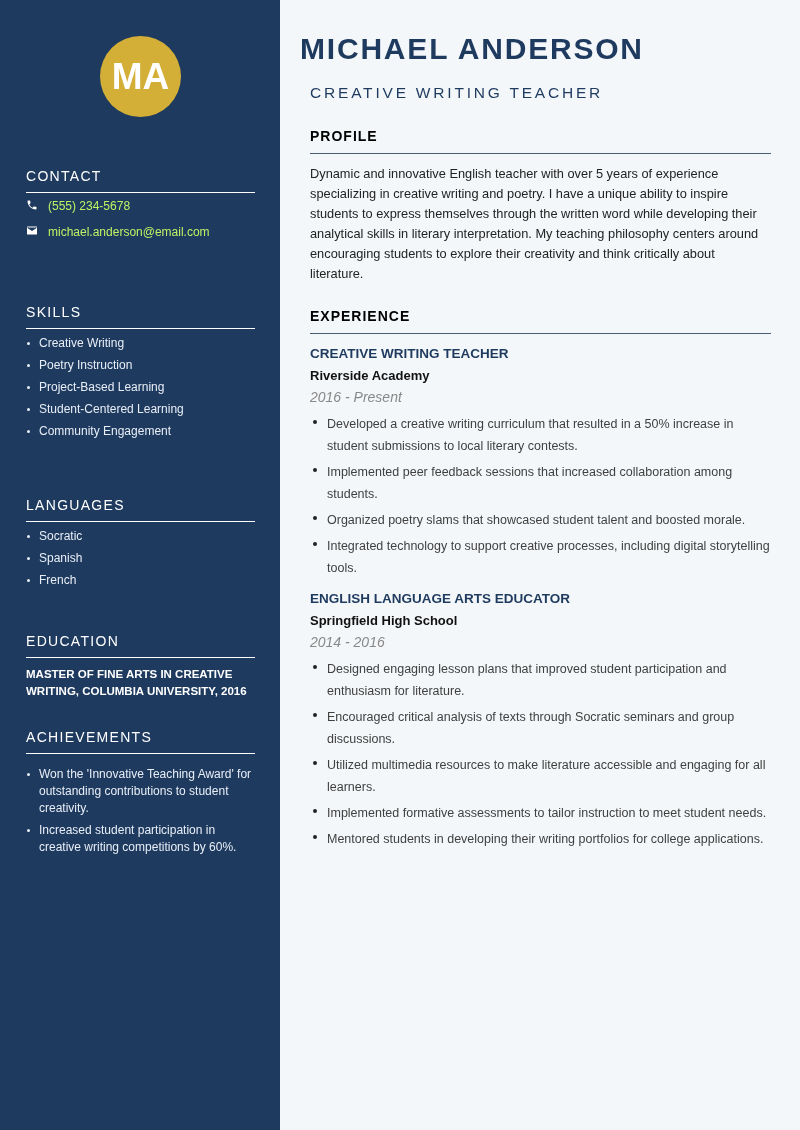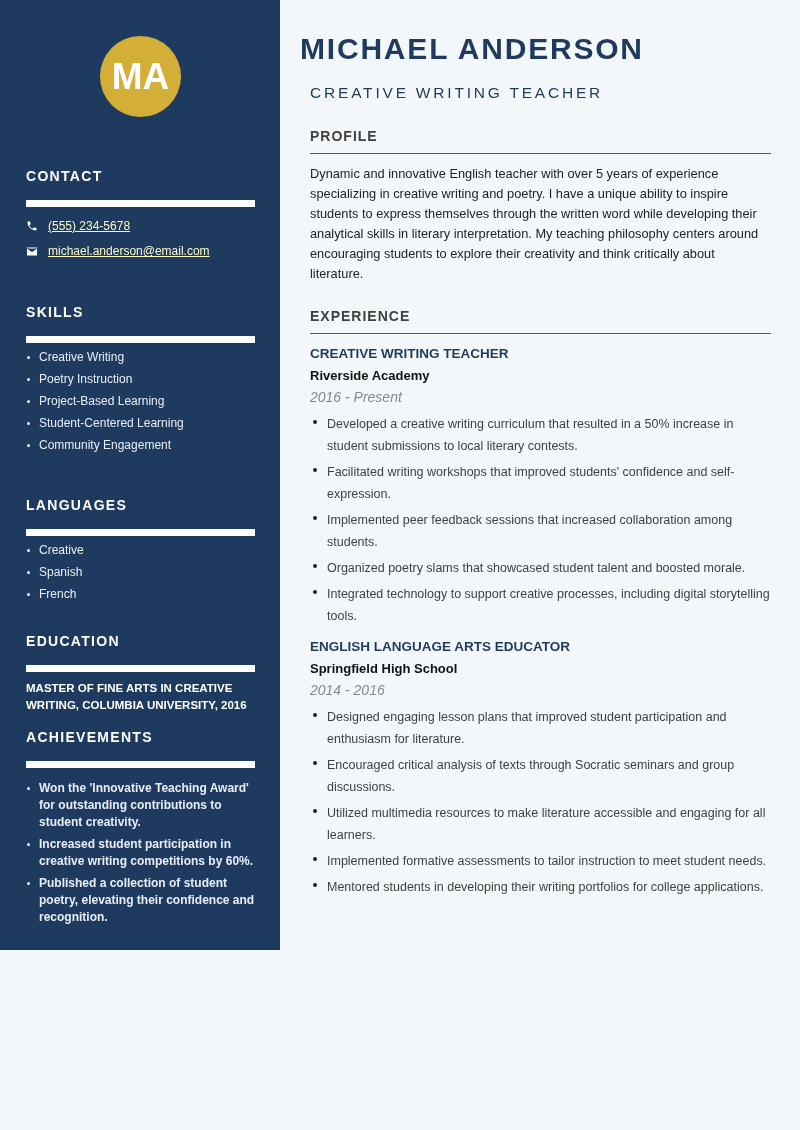--- a/index.html
+++ b/index.html
@@ -1,34 +1,34 @@
 <!DOCTYPE html>
 <html><head>
 <meta charset="utf-8">
 <style>
   * { box-sizing: border-box; margin: 0; padding: 0; }
   html, body { width: 800px; height: 1130px; }
   body { font-family: "Liberation Sans", "DejaVu Sans", sans-serif; background: #f4f7f9; position: relative; overflow: hidden; }
-  .sidebar { position: absolute; left: 0; top: 0; width: 280px; height: 950px; background: #1e3a5f; color: #fff; }
+  .sidebar { position: absolute; left: 0; top: 0; width: 280px; height: 1130px; background: #1e3a5f; color: #fff; }
   .main { position: absolute; left: 280px; top: 0; width: 520px; height: 1130px; background: #f4f7f9; }
   .avatar { position: absolute; left: 100px; top: 36px; width: 81px; height: 81px; border-radius: 50%; background: #d4af37; color: #fff; font-weight: bold; font-size: 37px; display: flex; align-items: center; justify-content: center; letter-spacing: 0px; }
   .side-section { position: absolute; left: 26px; width: 229px; }
-  .side-heading { font-size: 14px; font-weight: bold; letter-spacing: 1.3px; color: #fff; padding-bottom: 16px; border-bottom: 7px solid #ffffff; }
-  .contact-row { display: flex; align-items: center; font-size: 12px; color: #fef9c3; height: 25.5px; text-decoration: underline; }
+  .side-heading { font-size: 14px; font-weight: normal; letter-spacing: 1.3px; color: #fff; padding-bottom: 8px; border-bottom: 1px solid #ffffff; }
+  .contact-row { display: flex; align-items: flex-start; font-size: 12px; color: #bef264; height: 25.5px; }
   .contact-row .ic { width: 22px; display: inline-flex; align-items: center; }
   .contact-row svg { fill: #fff; }
   .side-list { list-style: none; margin-top: 6px; }
   .side-list li { position: relative; padding-left: 13px; font-size: 12px; color: #e8eef6; line-height: 16px; margin-bottom: 6px; }
   .side-list li::before { content: ""; position: absolute; left: 1px; top: 7px; width: 3px; height: 3px; background: #e8eef6; border-radius: 50%; }
   .edu { font-size: 11.5px; font-weight: bold; color: #fff; line-height: 17px; margin-top: 8px; }
-  .ach li { line-height: 17px; margin-bottom: 5px; font-weight: bold; }
+  .ach li { line-height: 17px; margin-bottom: 5px; }
   .name { position: absolute; left: 20px; top: 32px; font-size: 30px; font-weight: bold; color: #1e3a5f; letter-spacing: 1.8px; }
   .title { position: absolute; left: 30px; top: 84px; font-size: 15.5px; color: #1e3a5f; letter-spacing: 2.8px; }
   .main-section { position: absolute; left: 30px; width: 461px; }
-  .main-heading { font-size: 14px; font-weight: bold; letter-spacing: 1px; color: #404040; padding-bottom: 9px; border-bottom: 1.5px solid #4a5d75; }
+  .main-heading { font-size: 14px; font-weight: bold; letter-spacing: 1px; color: #000000; padding-bottom: 9px; border-bottom: 1.5px solid #4a5d75; }
   .profile { font-size: 12.8px; color: #222; line-height: 20px; margin-top: 10px; }
   .job-title { font-size: 13.5px; font-weight: bold; color: #1e3a5f; margin-top: 12px; }
   .company { font-size: 13px; font-weight: bold; color: #111; margin-top: 7px; }
   .dates { font-size: 14px; font-style: italic; color: #888; margin-top: 6px; }
   .bullets { list-style: none; margin-top: 8px; }
   .bullets li { position: relative; padding-left: 17px; font-size: 12.5px; color: #404040; line-height: 22px; margin-bottom: 4px; }
   .bullets li::before { content: ""; position: absolute; left: 3px; top: 7px; width: 4px; height: 4px; border-radius: 50%; background: #222; }
 </style>
 </head>
 <body>
@@ -66,37 +66,36 @@
       <li>Poetry Instruction</li>
       <li>Project-Based Learning</li>
       <li>Student-Centered Learning</li>
       <li>Community Engagement</li>
     </ul>
   </section>
 
   <section class="side-section" style="top:497px;">
     <h3 class="side-heading">LANGUAGES</h3>
     <ul class="side-list">
-      <li>Creative</li>
+      <li>Socratic</li>
       <li>Spanish</li>
       <li>French</li>
     </ul>
   </section>
 
   <section class="side-section" style="top:623px;margin-top:10px;">
     <h3 class="side-heading">EDUCATION</h3>
     <div class="edu">MASTER OF FINE ARTS IN CREATIVE WRITING, COLUMBIA UNIVERSITY, 2016</div>
   </section>
 
   <section class="side-section" style="top:729px;">
     <h3 class="side-heading">ACHIEVEMENTS</h3>
     <ul class="side-list ach" style="margin-top:12px;">
       <li>Won the 'Innovative Teaching Award' for outstanding contributions to student creativity.</li>
       <li>Increased student participation in creative writing competitions by 60%.</li>
-      <li>Published a collection of student poetry, elevating their confidence and recognition.</li>
     </ul>
   </section>
 </aside>
 
 <main class="main">
   <h1 class="name">MICHAEL ANDERSON</h1>
   <div class="title">CREATIVE WRITING TEACHER</div>
 
   <section class="main-section" style="top:128px;">
     <h2 class="main-heading">PROFILE</h2>
@@ -105,21 +104,20 @@
 
   <section class="main-section" style="top:308px;">
     <h2 class="main-heading">EXPERIENCE</h2>
 
     <div>
       <div class="job-title">CREATIVE WRITING TEACHER</div>
       <div class="company">Riverside Academy</div>
       <div class="dates">2016 - Present</div>
       <ul class="bullets">
         <li>Developed a creative writing curriculum that resulted in a 50% increase in student submissions to local literary contests.</li>
-        <li>Facilitated writing workshops that improved students' confidence and self-expression.</li>
         <li>Implemented peer feedback sessions that increased collaboration among students.</li>
         <li>Organized poetry slams that showcased student talent and boosted morale.</li>
         <li>Integrated technology to support creative processes, including digital storytelling tools.</li>
       </ul>
     </div>
 
     <div>
       <div class="job-title" style="margin-top:12px;">ENGLISH LANGUAGE ARTS EDUCATOR</div>
       <div class="company">Springfield High School</div>
       <div class="dates">2014 - 2016</div>

